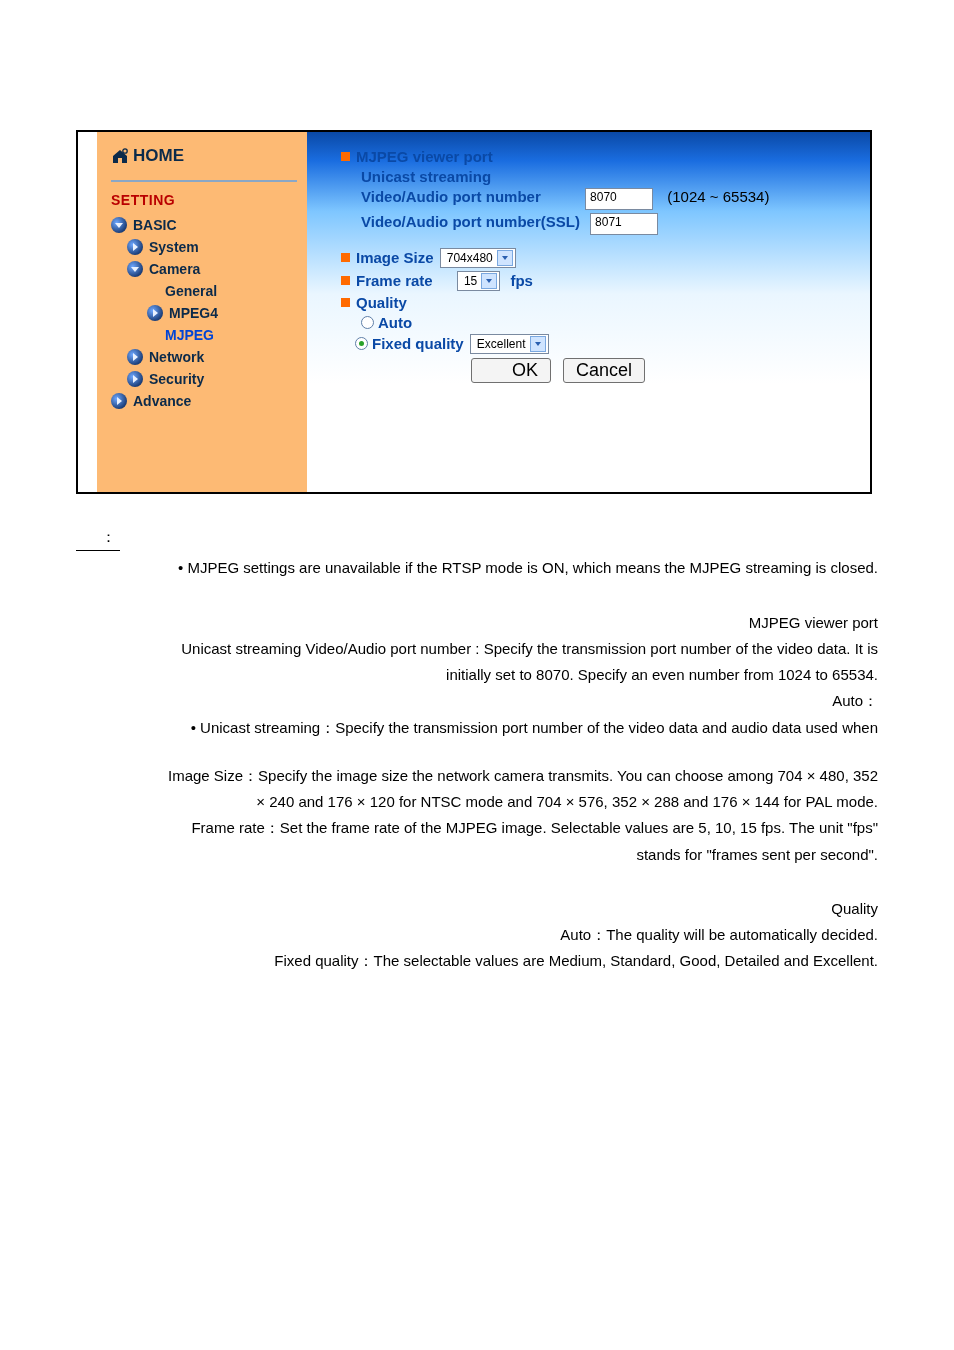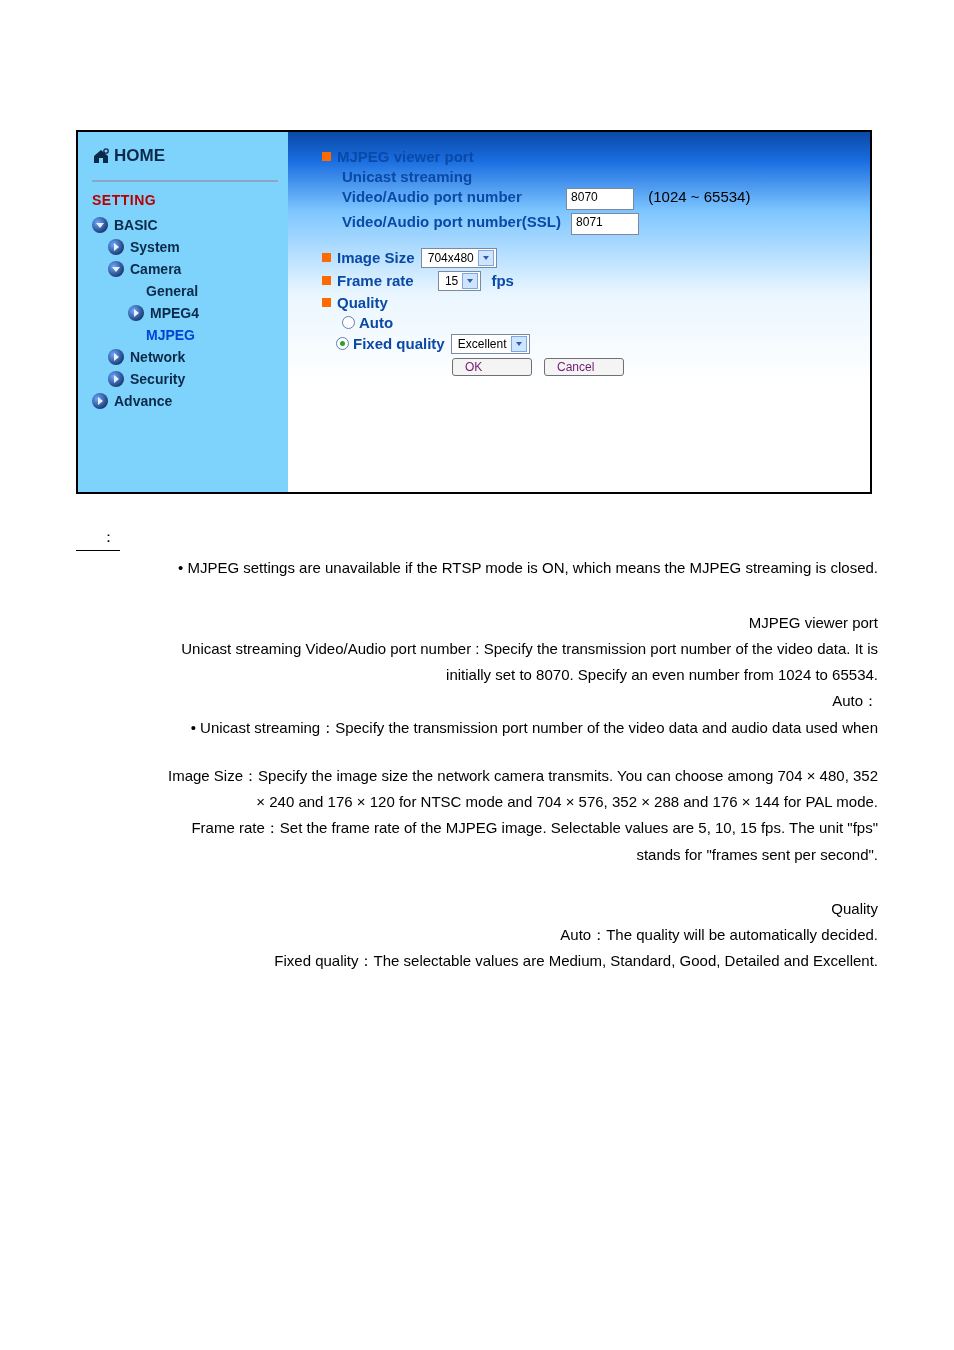--- a/index.html
+++ b/index.html
@@ -17,23 +17,24 @@
   .screenshot {
     border: 2px solid #000;
     width: 792px;
     height: 360px;
     background: #fff;
     display: flex;
     margin-bottom: 30px;
   }
   .sidebar {
     width: 210px;
-    background: #7dd3fc;
+    background: #fdba74;
     padding: 14px 10px 10px 14px;
     box-sizing: border-box;
+    margin-left: 19px;
   }
   .home-row {
     display: flex;
     align-items: center;
     font-weight: bold;
     color: #0b2a4a;
     font-size: 17px;
     gap: 4px;
   }
   .home-icon svg { display:block; }
@@ -164,24 +165,24 @@
     position: absolute;
     width: 5px; height: 5px;
     background: #2aa22a;
     border-radius: 50%;
     top: 3px; left: 3px;
   }
   .btnbar { padding-left: 130px; margin-top: 4px; display:flex; gap:12px; }
   .osbtn {
     display: inline-block;
     min-width: 54px;
-    text-align: left;
-    font-size: 12px;
+    text-align: right;
+    font-size: 18px;
     font-weight: normal;
-    color: #701a75;
+    color: #000000;
     background: #f4f4f4;
     border: 1px solid #707070;
     border-radius: 3px;
     padding: 1px 12px;
   }
 
   
   .underline-colon {
     display: inline-block;
     width: 40px;

